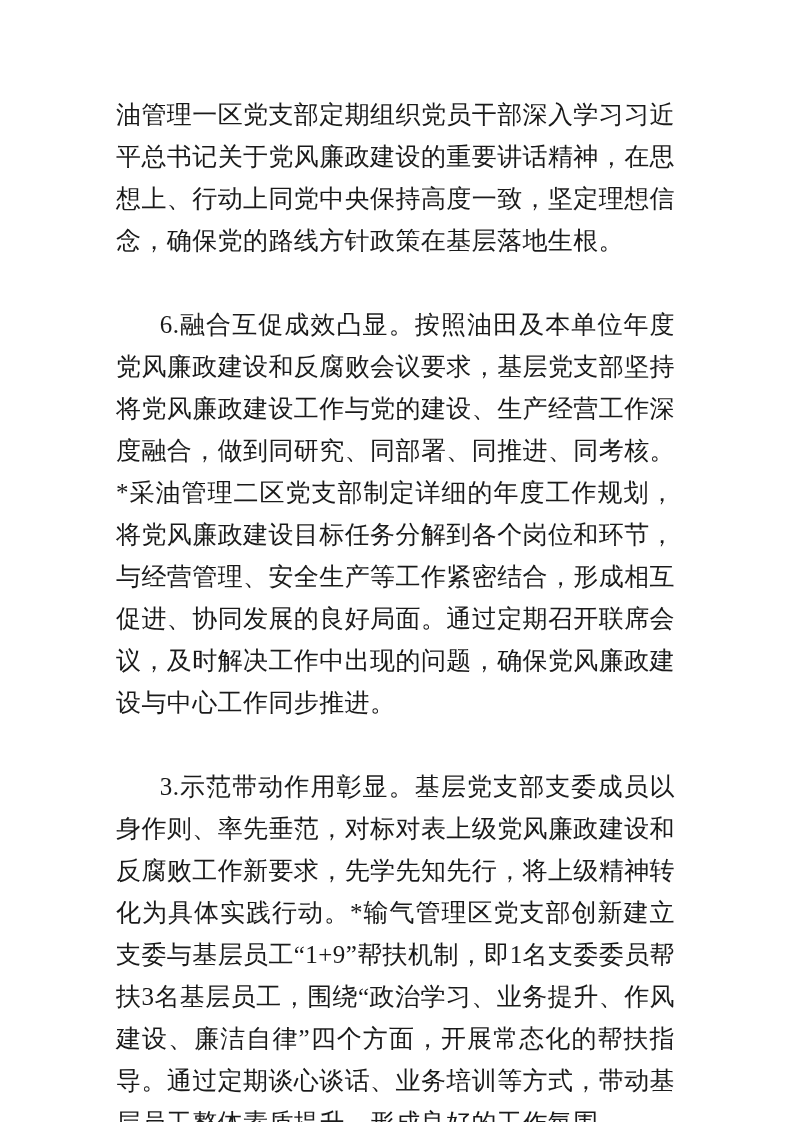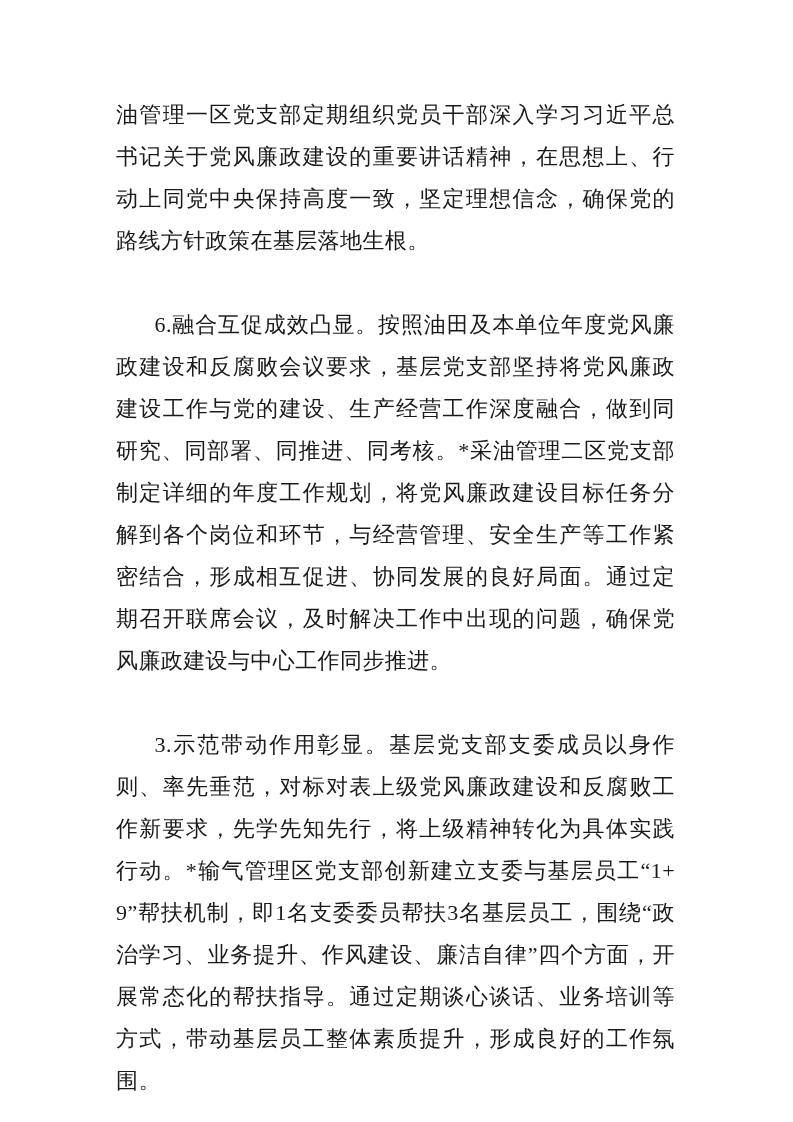--- a/index.html
+++ b/index.html
@@ -13,21 +13,21 @@
     height: 1122px;
     box-sizing: border-box;
     background: #ffffff;
     padding: 94px 118px 0 116px;
     overflow: hidden;
     font-family: "Liberation Serif", "DejaVu Serif", serif;
     color: #1a1a1a;
   }
   .para {
     margin: 0 0 42px 0;
-    font-size: 22px;
+    font-size: 25px;
     line-height: 42px;
     letter-spacing: 0.4px;
     text-align: justify;
     text-justify: inter-ideograph;
     word-break: break-all;
   }
   .para.indent {
     text-indent: 1.75em;
   }
   .para:last-child {

